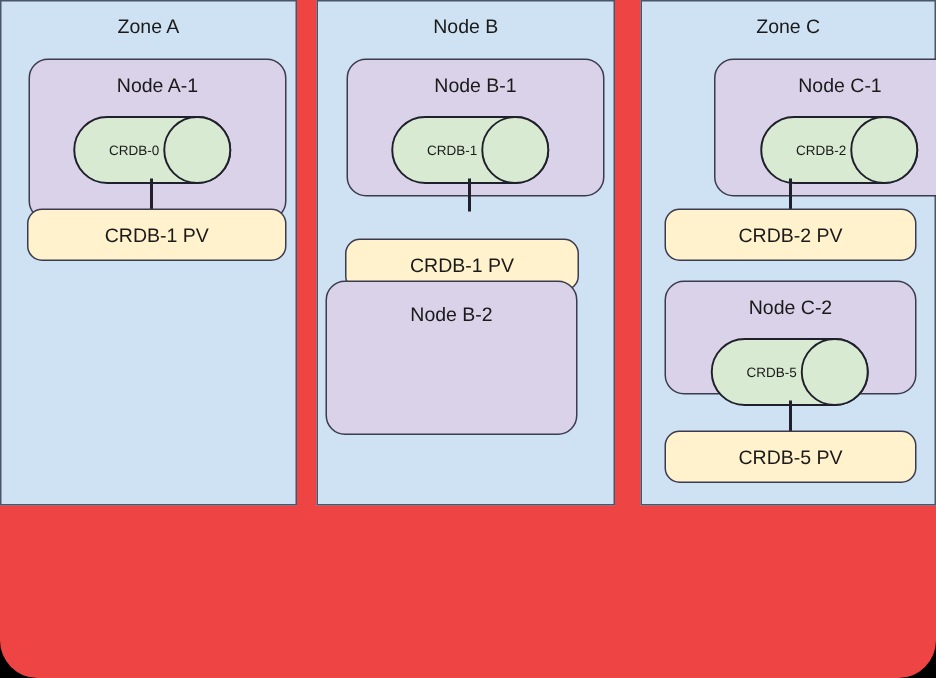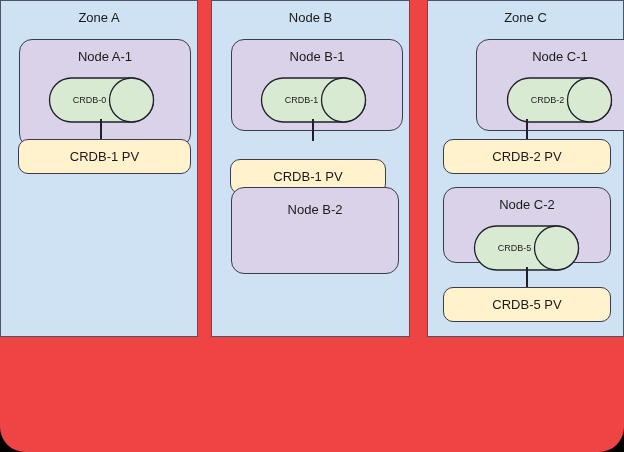--- a/index.html
+++ b/index.html
@@ -137,21 +137,21 @@
         <div class="cyl-label" style="width:83px;">CRDB-1</div>
       </div>
     </div>
 
     <div class="connector" style="left:100px; top:118px; height:22px;"></div>
 
     <div class="pv" style="left:18px; top:138px; width:156px; height:35px;margin-top:20px;">
       <span class="pv-label">CRDB-1 PV</span>
     </div>
 
-    <div class="node" style="left:19px; top:186px; width:168px; height:87px;">
+    <div class="node" style="left:5px; top:186px; width:168px; height:103px;">
       <div class="node-title" style="top:13px;">Node B-2</div>
     </div>
   </div>
 
   <div class="zone" style="left:427px; top:0px; width:197px; height:337px;">
 
     <div class="zone-title" style="top:9px;">Zone C</div>
 
     <div class="node" style="left:15px; top:38px; width:168px; height:92px;margin-left:33px;">
       <div class="node-title">Node C-1</div>

